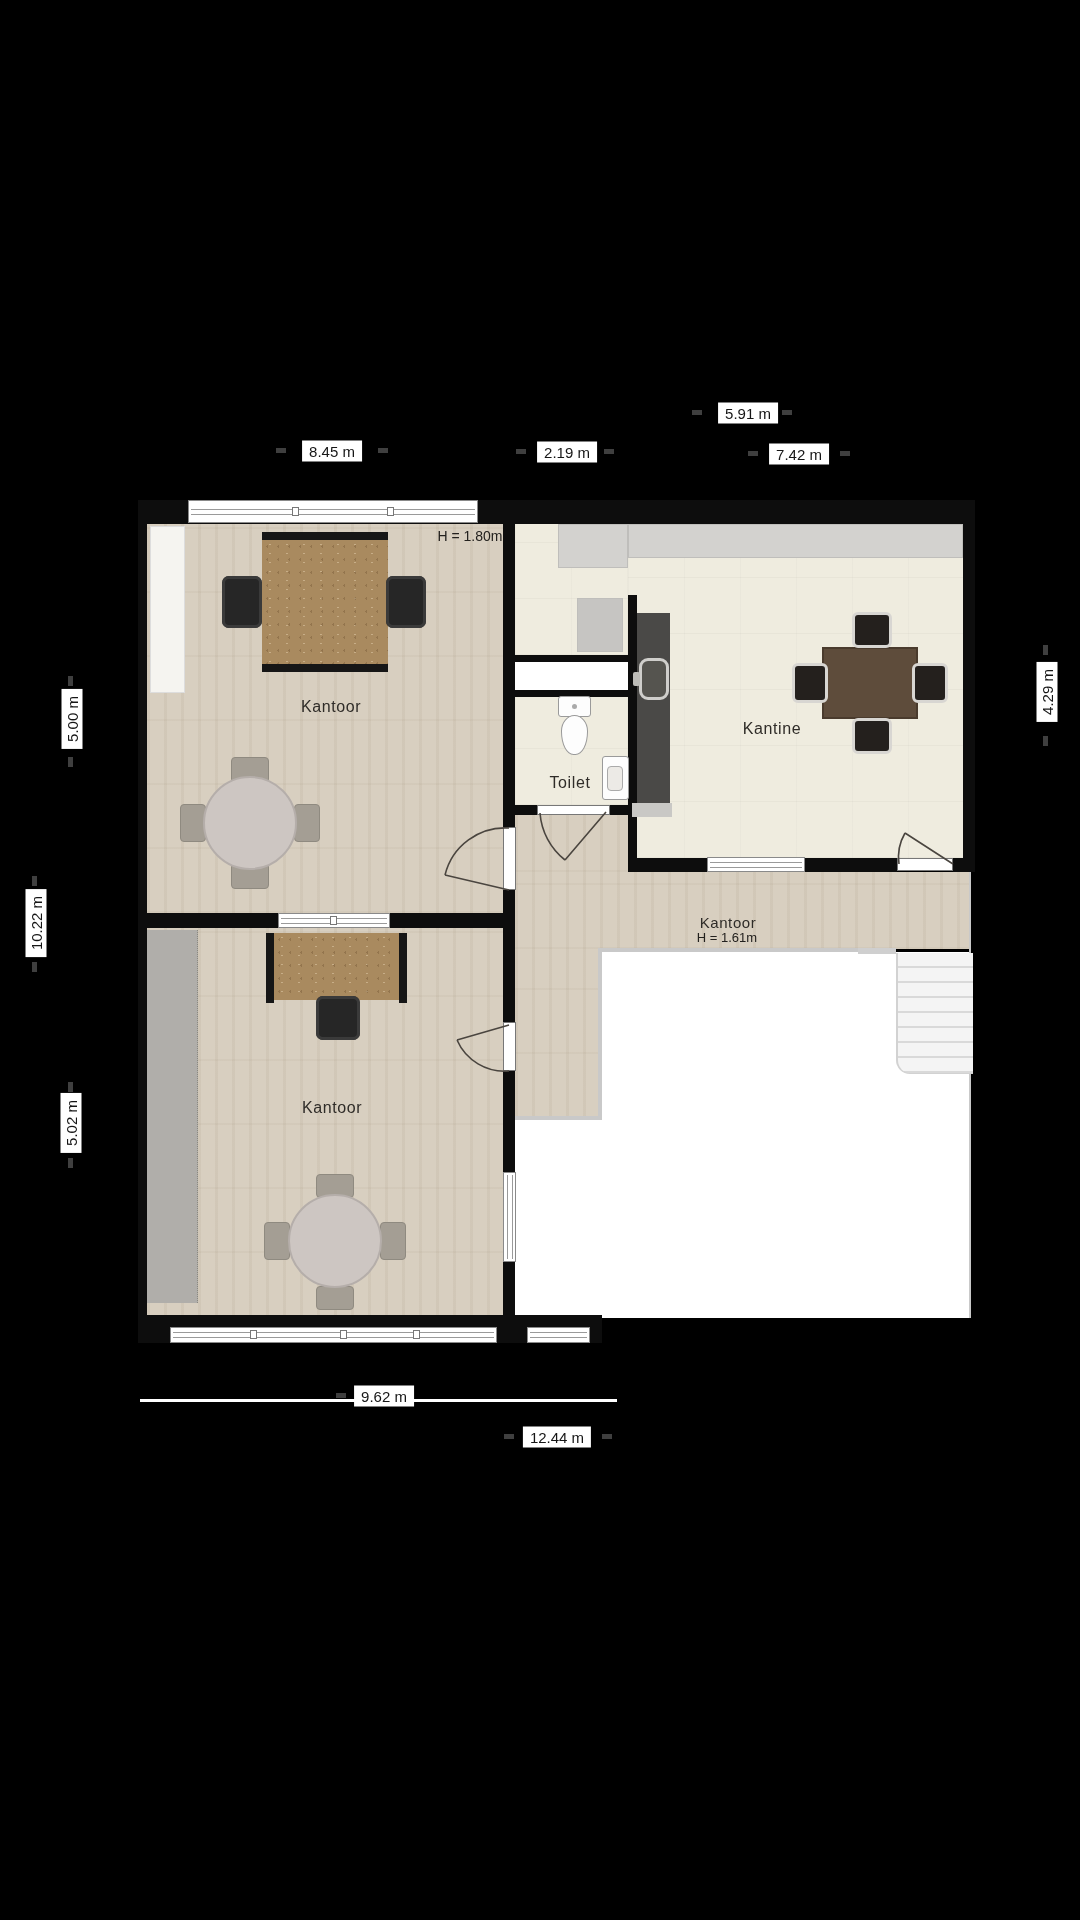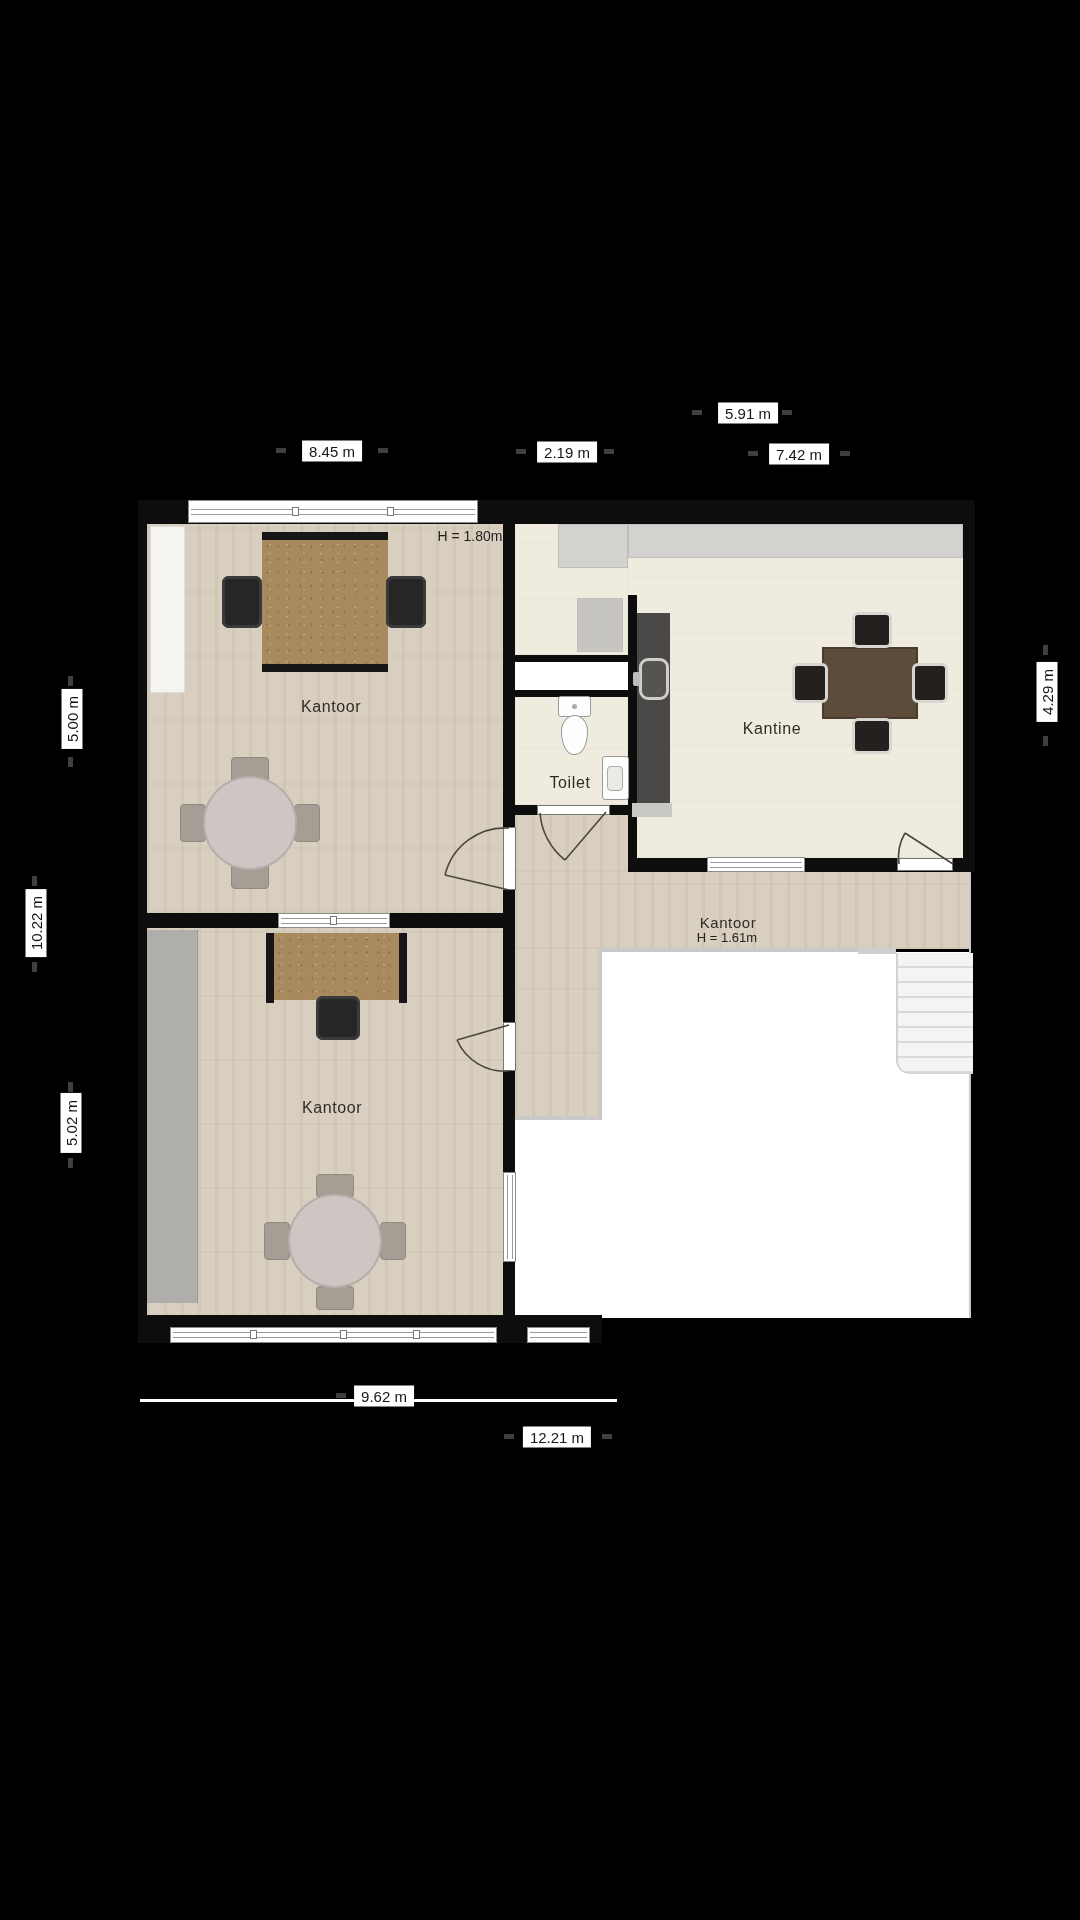--- a/index.html
+++ b/index.html
@@ -205,15 +205,15 @@
   <div class="stubv" style="left:1043px;top:645px;"></div>
   <div class="stubv" style="left:1043px;top:736px;"></div>
   <div class="abs dimv" style="left:1047px;top:692px;">4.29 m</div>
 
   <div class="abs" style="left:140px;top:1399px;width:477px;height:3px;background:#fff;"></div>
   <div class="stub" style="left:336px;top:1393px;"></div>
   <div class="abs dimh" style="left:384px;top:1396px;">9.62 m</div>
 
   <div class="stub" style="left:504px;top:1434px;"></div>
   <div class="stub" style="left:602px;top:1434px;"></div>
-  <div class="abs dimh" style="left:557px;top:1437px;">12.21 m</div>
+  <div class="abs dimh" style="left:557px;top:1437px;">12.44 m</div>
 
 </div>
 
 </body></html>

